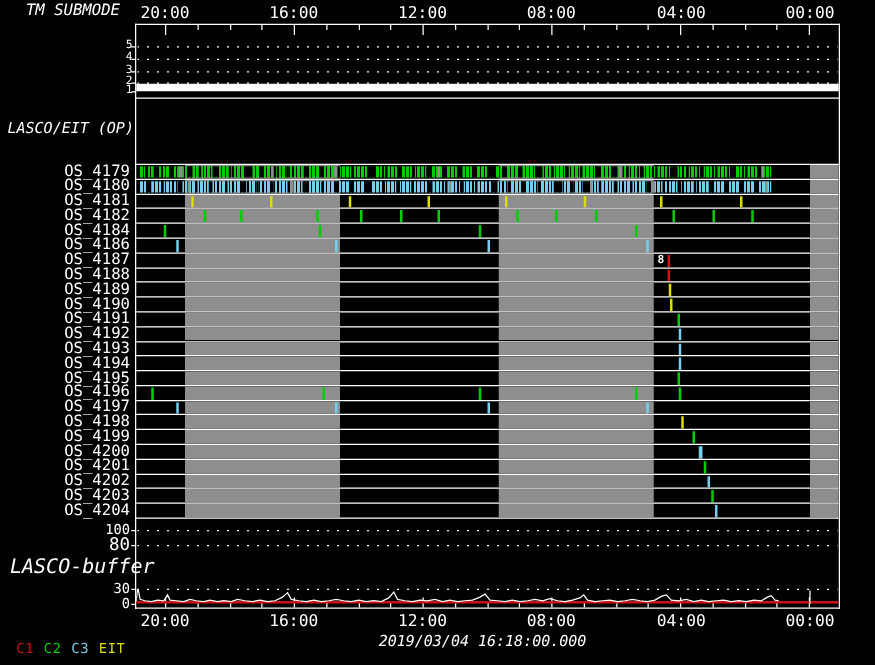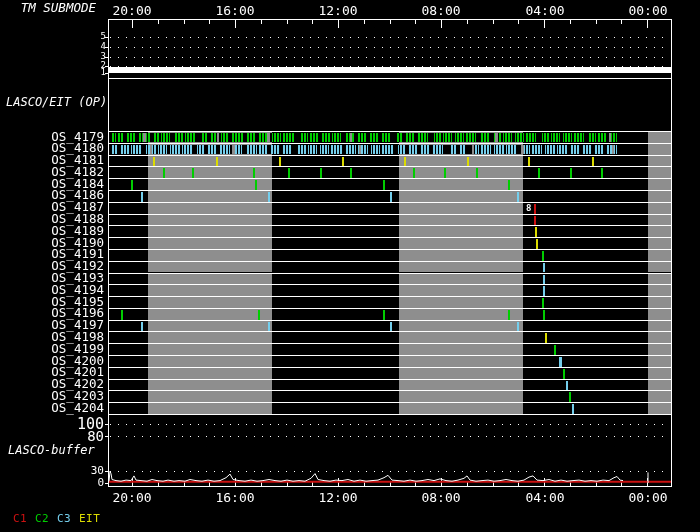--- a/index.html
+++ b/index.html
@@ -11,21 +11,22 @@
   .abs{position:absolute;}
   .lbl{position:absolute;color:#fff;white-space:pre;font-style:italic;}
 </style>
 </head>
 <body>
 
 <div id="screen">
 
   <div class="lbl" style="left:0;top:54;width:96px;text-align:right;font-size:12.5px;">TM SUBMODE</div>
   <div class="lbl" style="left:6px;top:95px;font-size:12px;">LASCO/EIT (OP)</div>
-  <div class="lbl" style="left:8px;top:443px;font-size:12px;">LASCO-buffer</div>
+  <div class="lbl" style="left:8px;top:443px;font-size:16px;">LASCO-buffer</div>
+  <div class="lbl" style="left:216px;top:506px;width:340px;text-align:center;font-size:12px;">2019/03/04 16:18:00.000</div>
 
   <div class="abs" id="topAxisLabels">
       <div style="position: absolute; left: 108px; top: 3px; width: 48px; text-align: center; font-size: 13px; color: rgb(255, 255, 255);">20:00</div>
       <div style="position: absolute; left: 211px; top: 3px; width: 48px; text-align: center; font-size: 13px; color: rgb(255, 255, 255);">16:00</div>
       <div style="position: absolute; left: 314px; top: 3px; width: 48px; text-align: center; font-size: 13px; color: rgb(255, 255, 255);">12:00</div>
       <div style="position: absolute; left: 417px; top: 3px; width: 48px; text-align: center; font-size: 13px; color: rgb(255, 255, 255);">08:00</div>
       <div style="position: absolute; left: 521px; top: 3px; width: 48px; text-align: center; font-size: 13px; color: rgb(255, 255, 255);">04:00</div>
       <div style="position: absolute; left: 624px; top: 3px; width: 48px; text-align: center; font-size: 13px; color: rgb(255, 255, 255);">00:00</div>
     </div>
   <div class="abs" id="botAxisLabels">
@@ -398,21 +399,21 @@
         <div style="position: absolute; left: 290px; top: 0px; width: 124px; height: 100%; background: rgb(142, 142, 142);"></div>
         <div style="position: absolute; left: 539px; top: 0px; width: 23px; height: 100%; background: rgb(142, 142, 142);"></div>
         <div style="position: absolute; left: 463px; top: 1px; width: 2px; height: 9.79167px; background: rgb(116, 206, 236);"></div>
       </div>
       <div style="position: absolute; left: 108px; top: 414px; width: 564px; height: 1px; background: rgb(255, 255, 255);"></div>
     </div>
   <div class="abs" id="bufferPanel">
       <div style="position: absolute; left: 110px; top: 424px; width: 560px; height: 1px; background-image: repeating-linear-gradient(to right, rgb(255, 255, 255) 0px, rgb(255, 255, 255) 1px, transparent 1px, transparent 8px);"></div>
       <div style="position: absolute; left: 110px; top: 436px; width: 560px; height: 1px; background-image: repeating-linear-gradient(to right, rgb(255, 255, 255) 0px, rgb(255, 255, 255) 1px, transparent 1px, transparent 8px);"></div>
       <div style="position: absolute; left: 110px; top: 471px; width: 560px; height: 1px; background-image: repeating-linear-gradient(to right, rgb(255, 255, 255) 0px, rgb(255, 255, 255) 1px, transparent 1px, transparent 8px);"></div>
-      <div style="position: absolute; left: 70px; top: 418px; width: 34px; height: 12px; line-height: 12px; text-align: right; font-size: 15px; color: rgb(255, 255, 255);">100</div>
+      <div style="position: absolute; left: 70px; top: 418px; width: 34px; height: 12px; line-height: 12px; text-align: right; font-size: 11px; color: rgb(255, 255, 255);">100</div>
       <div style="position: absolute; left: 105px; top: 424px; width: 3px; height: 1px; background: rgb(255, 255, 255);"></div>
       <div style="position: absolute; left: 70px; top: 429.8px; width: 34px; height: 12px; line-height: 12px; text-align: right; font-size: 14px; color: rgb(255, 255, 255);">80</div>
       <div style="position: absolute; left: 105px; top: 436px; width: 3px; height: 1px; background: rgb(255, 255, 255);"></div>
       <div style="position: absolute; left: 70px; top: 465.2px; width: 34px; height: 12px; line-height: 12px; text-align: right; font-size: 11px; color: rgb(255, 255, 255);">30</div>
       <div style="position: absolute; left: 105px; top: 471px; width: 3px; height: 1px; background: rgb(255, 255, 255);"></div>
       <div style="position: absolute; left: 70px; top: 477px; width: 34px; height: 12px; line-height: 12px; text-align: right; font-size: 11px; color: rgb(255, 255, 255);">0</div>
       <div style="position: absolute; left: 105px; top: 483px; width: 3px; height: 1px; background: rgb(255, 255, 255);"></div>
       <svg width="562" height="72" style="position: absolute; left: 109px; top: 414px;">
         <line x1="0" x2="562" y1="67.82" y2="67.82" stroke="#CC1111" stroke-width="2"></line>
         <polyline points="0,67.2 1,57.2 2,59.6 3,65.5 7,66.6 12,67.2 17,66.1 22,66.6 25,61.9 27,66.1 32,66.6 38,67.2 43,65.5 48,66.6 54,67.2 59,66.1 65,67.2 70,66.6 76,67.2 81,65.5 87,66.6 93,67.2 99,66.1 105,67.2 111,66.6 117,63.7 121,60.1 124,65.5 130,66.6 136,67.2 142,66.1 148,67.2 154,66.6 160,65.5 166,66.6 172,67.2 178,66.1 184,67.2 190,66.6 196,67.2 202,64.3 206,59.6 209,65.5 215,66.6 221,67.2 227,66.1 233,66.6 239,65.5 245,67.2 251,66.1 257,67.2 263,66.6 269,66.1 275,63.7 279,61.3 283,66.1 289,66.6 295,67.2 301,66.1 307,67.2 313,66.6 319,65.5 325,66.6 331,64.9 337,66.6 343,67.2 349,66.1 355,64.3 358,61.9 361,66.1 367,67.2 373,66.6 379,66.1 385,67.2 391,66.6 397,65.5 403,66.6 409,67.2 415,66.1 420,63.1 424,61.9 428,66.1 434,66.6 440,65.5 446,67.2 452,66.1 458,67.2 464,66.6 470,66.1 476,67.2 482,66.6 488,67.2 494,66.1 500,66.6 505,63.7 508,62.5 511,66.1 514,66.6" fill="none" stroke="#fff" stroke-width="1"></polyline>

